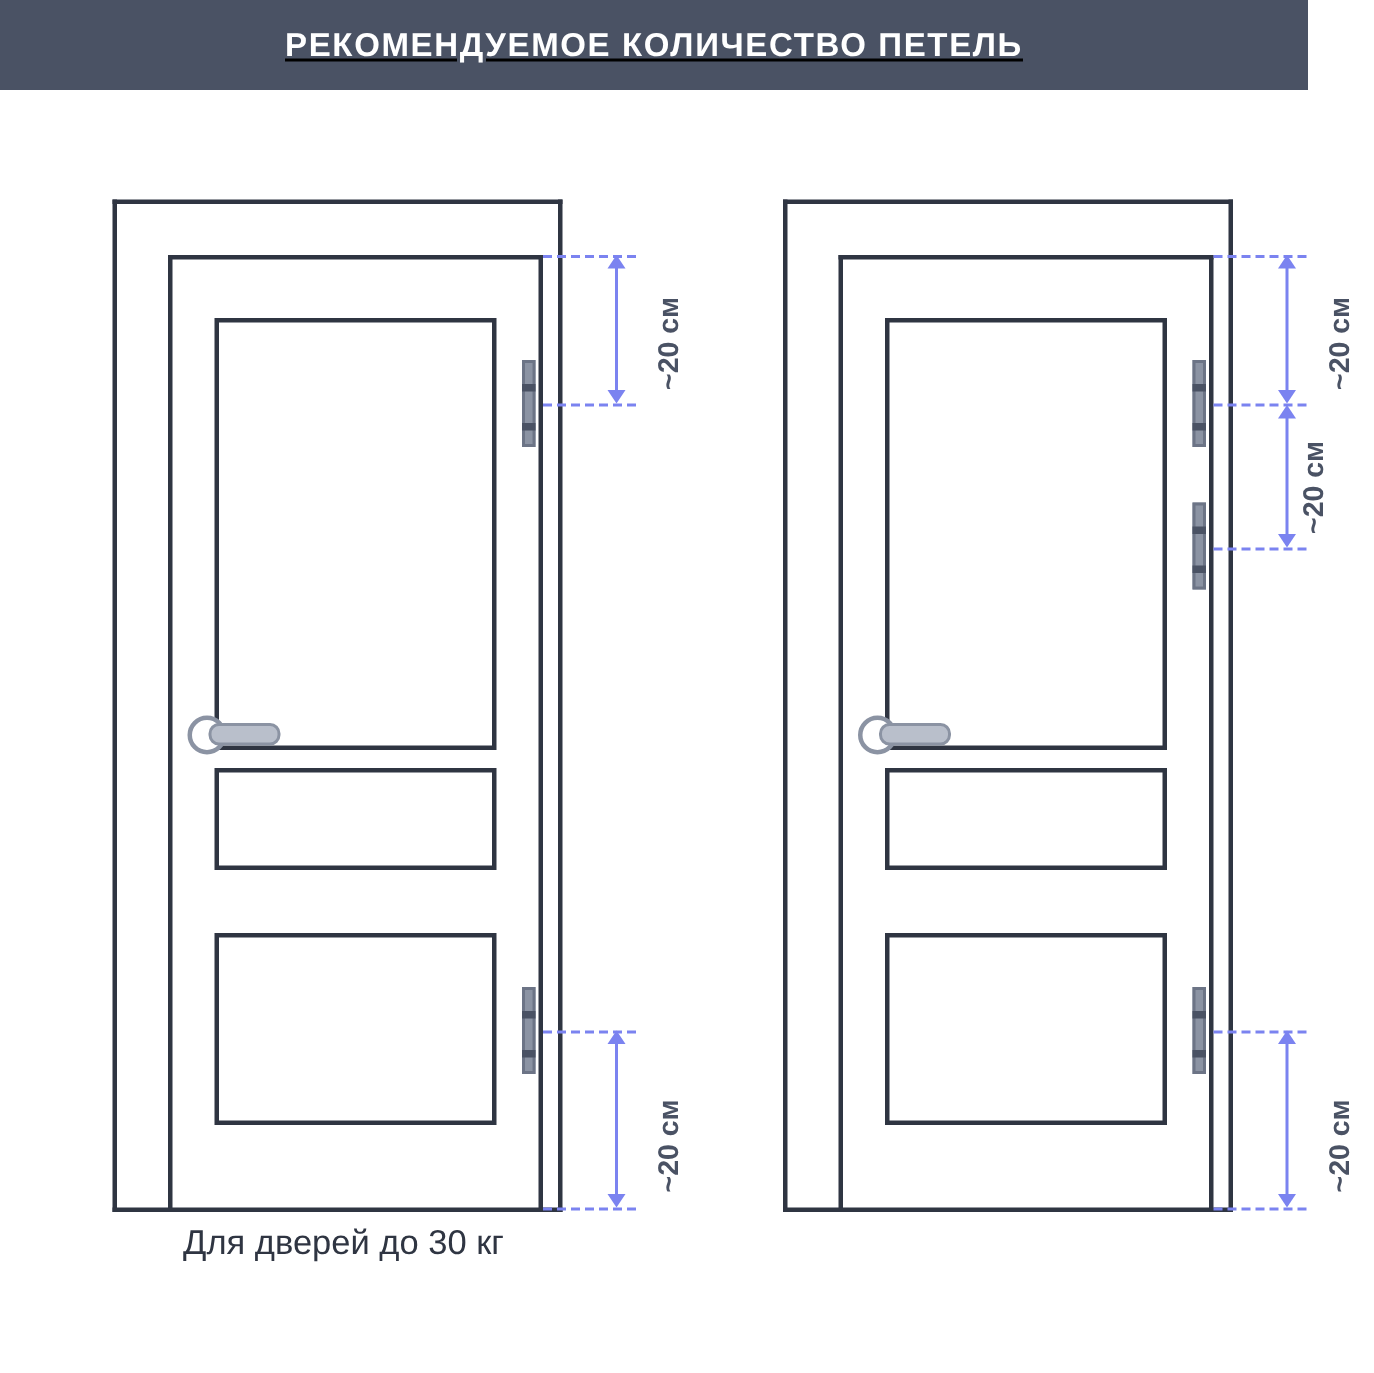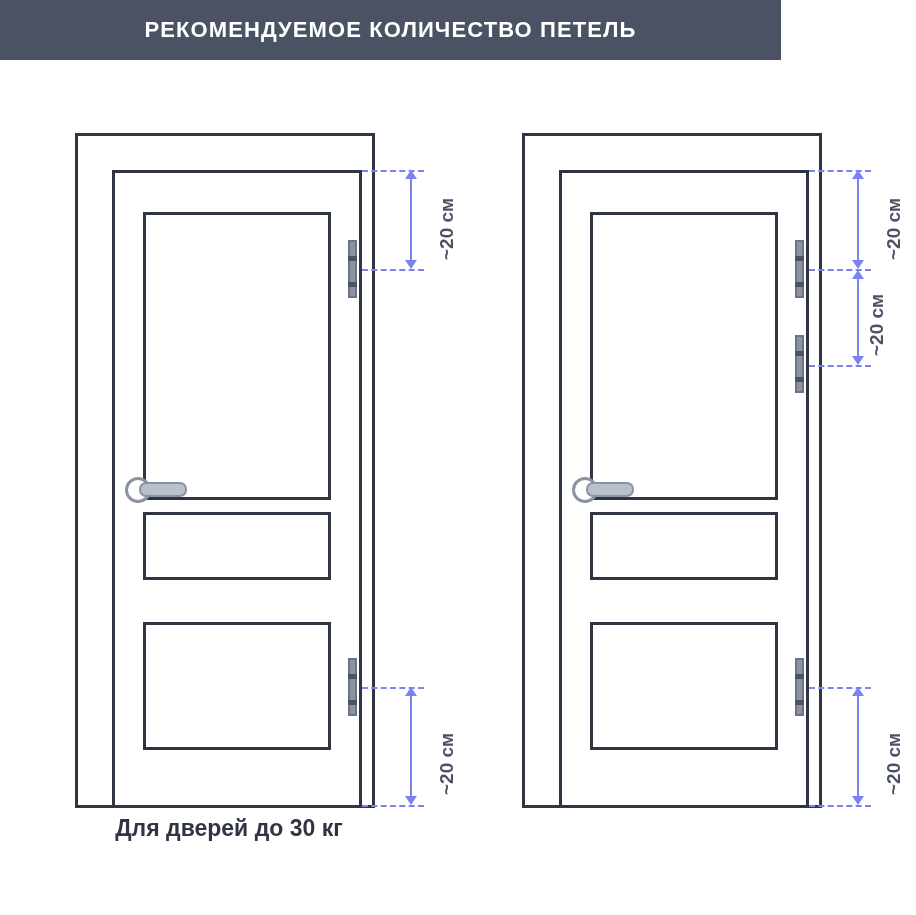--- a/index.html
+++ b/index.html
@@ -12,26 +12,27 @@
     height: 915px;
     position: relative;
     font-family: "Liberation Sans", sans-serif;
     overflow: hidden;
   }
 
   
   #header-banner {
     position: absolute;
     left: 0; top: 0;
-    width: 781px;
+    width: 872px;
     height: 60px;
     background: #4a5264;
     display: flex;
     align-items: center;
     justify-content: center;
+    text-decoration: underline;
   }
   #header-title {
     color: #ffffff;
     font-size: 22px;
     font-weight: bold;
     letter-spacing: 1.1px;
     text-align: center;
     white-space: nowrap;
   }
 
@@ -52,21 +53,21 @@
   #panel-left  { left: 0; }
   #panel-right { left: 458px; }
 
   .panel-caption {
     position: absolute;
     left: 0;
     top: 755px;
     width: 458px;
     text-align: center;
     font-size: 23px;
-    font-weight: bold;
+    font-weight: normal;
     color: #2f3542;
     white-space: nowrap;
   }
 
   
   .frame-outer {
     position: absolute;
     border: 3px solid #2f3542;
     box-sizing: border-box;
     background: #ffffff;

